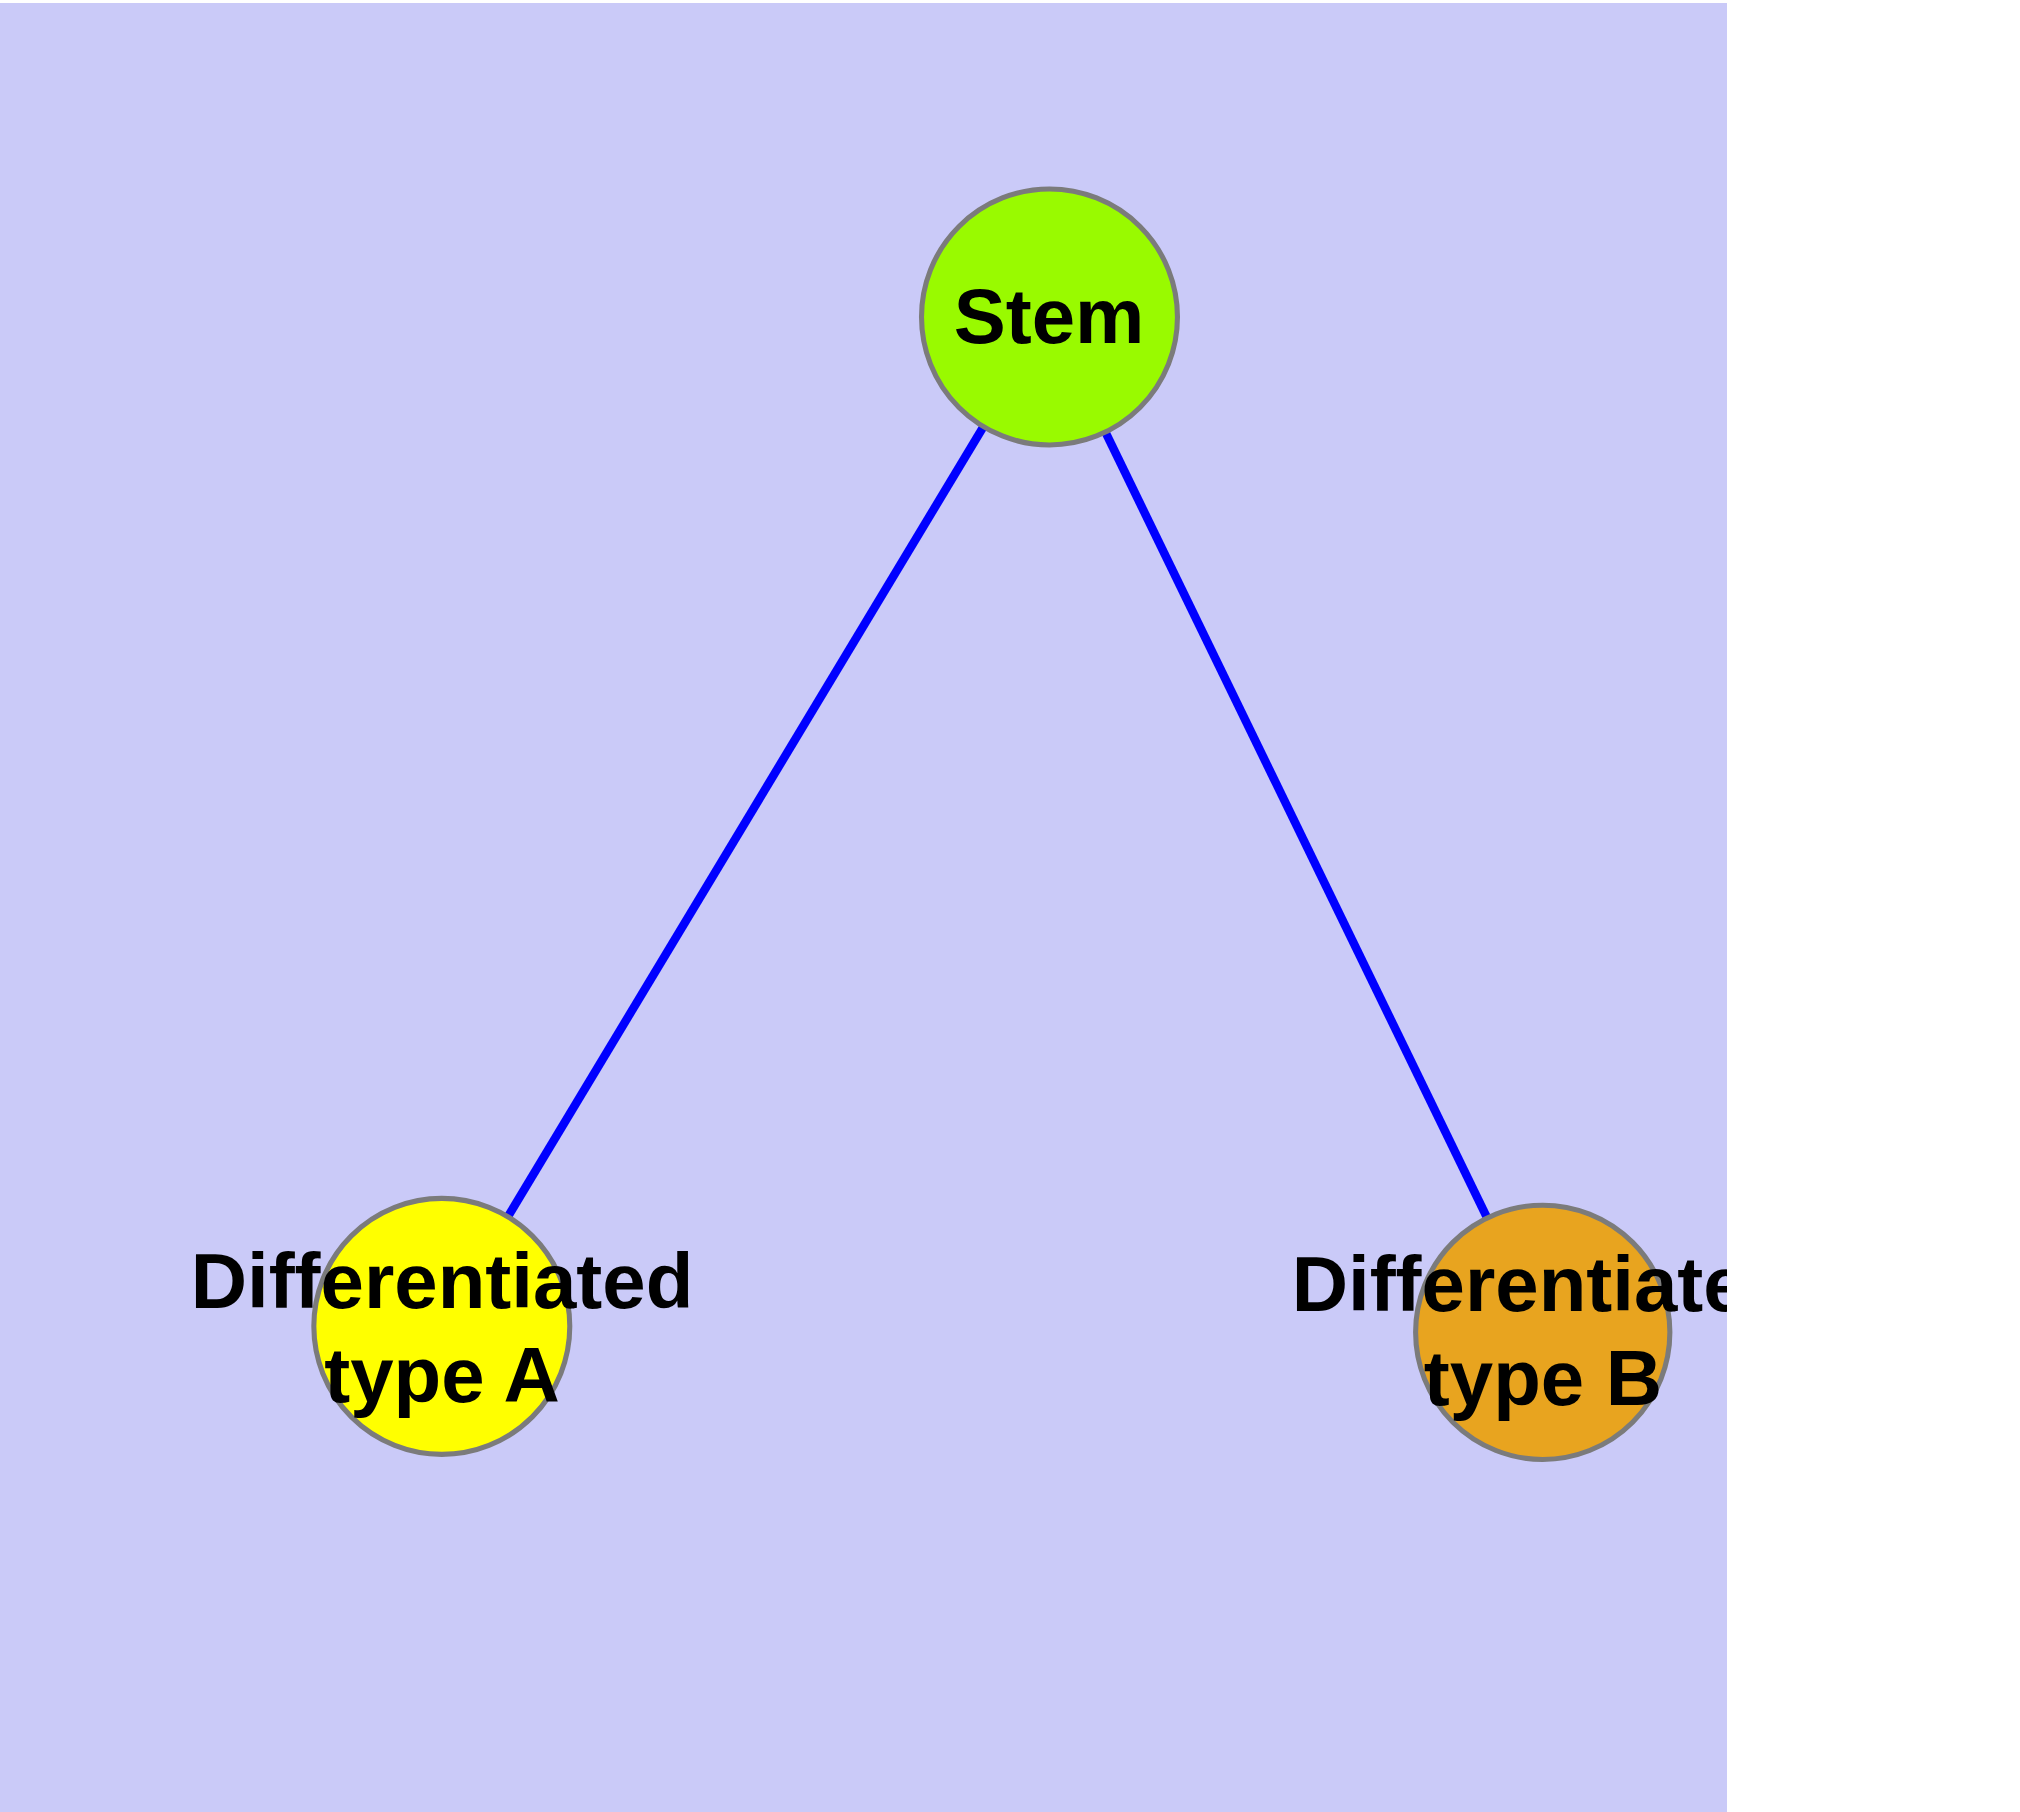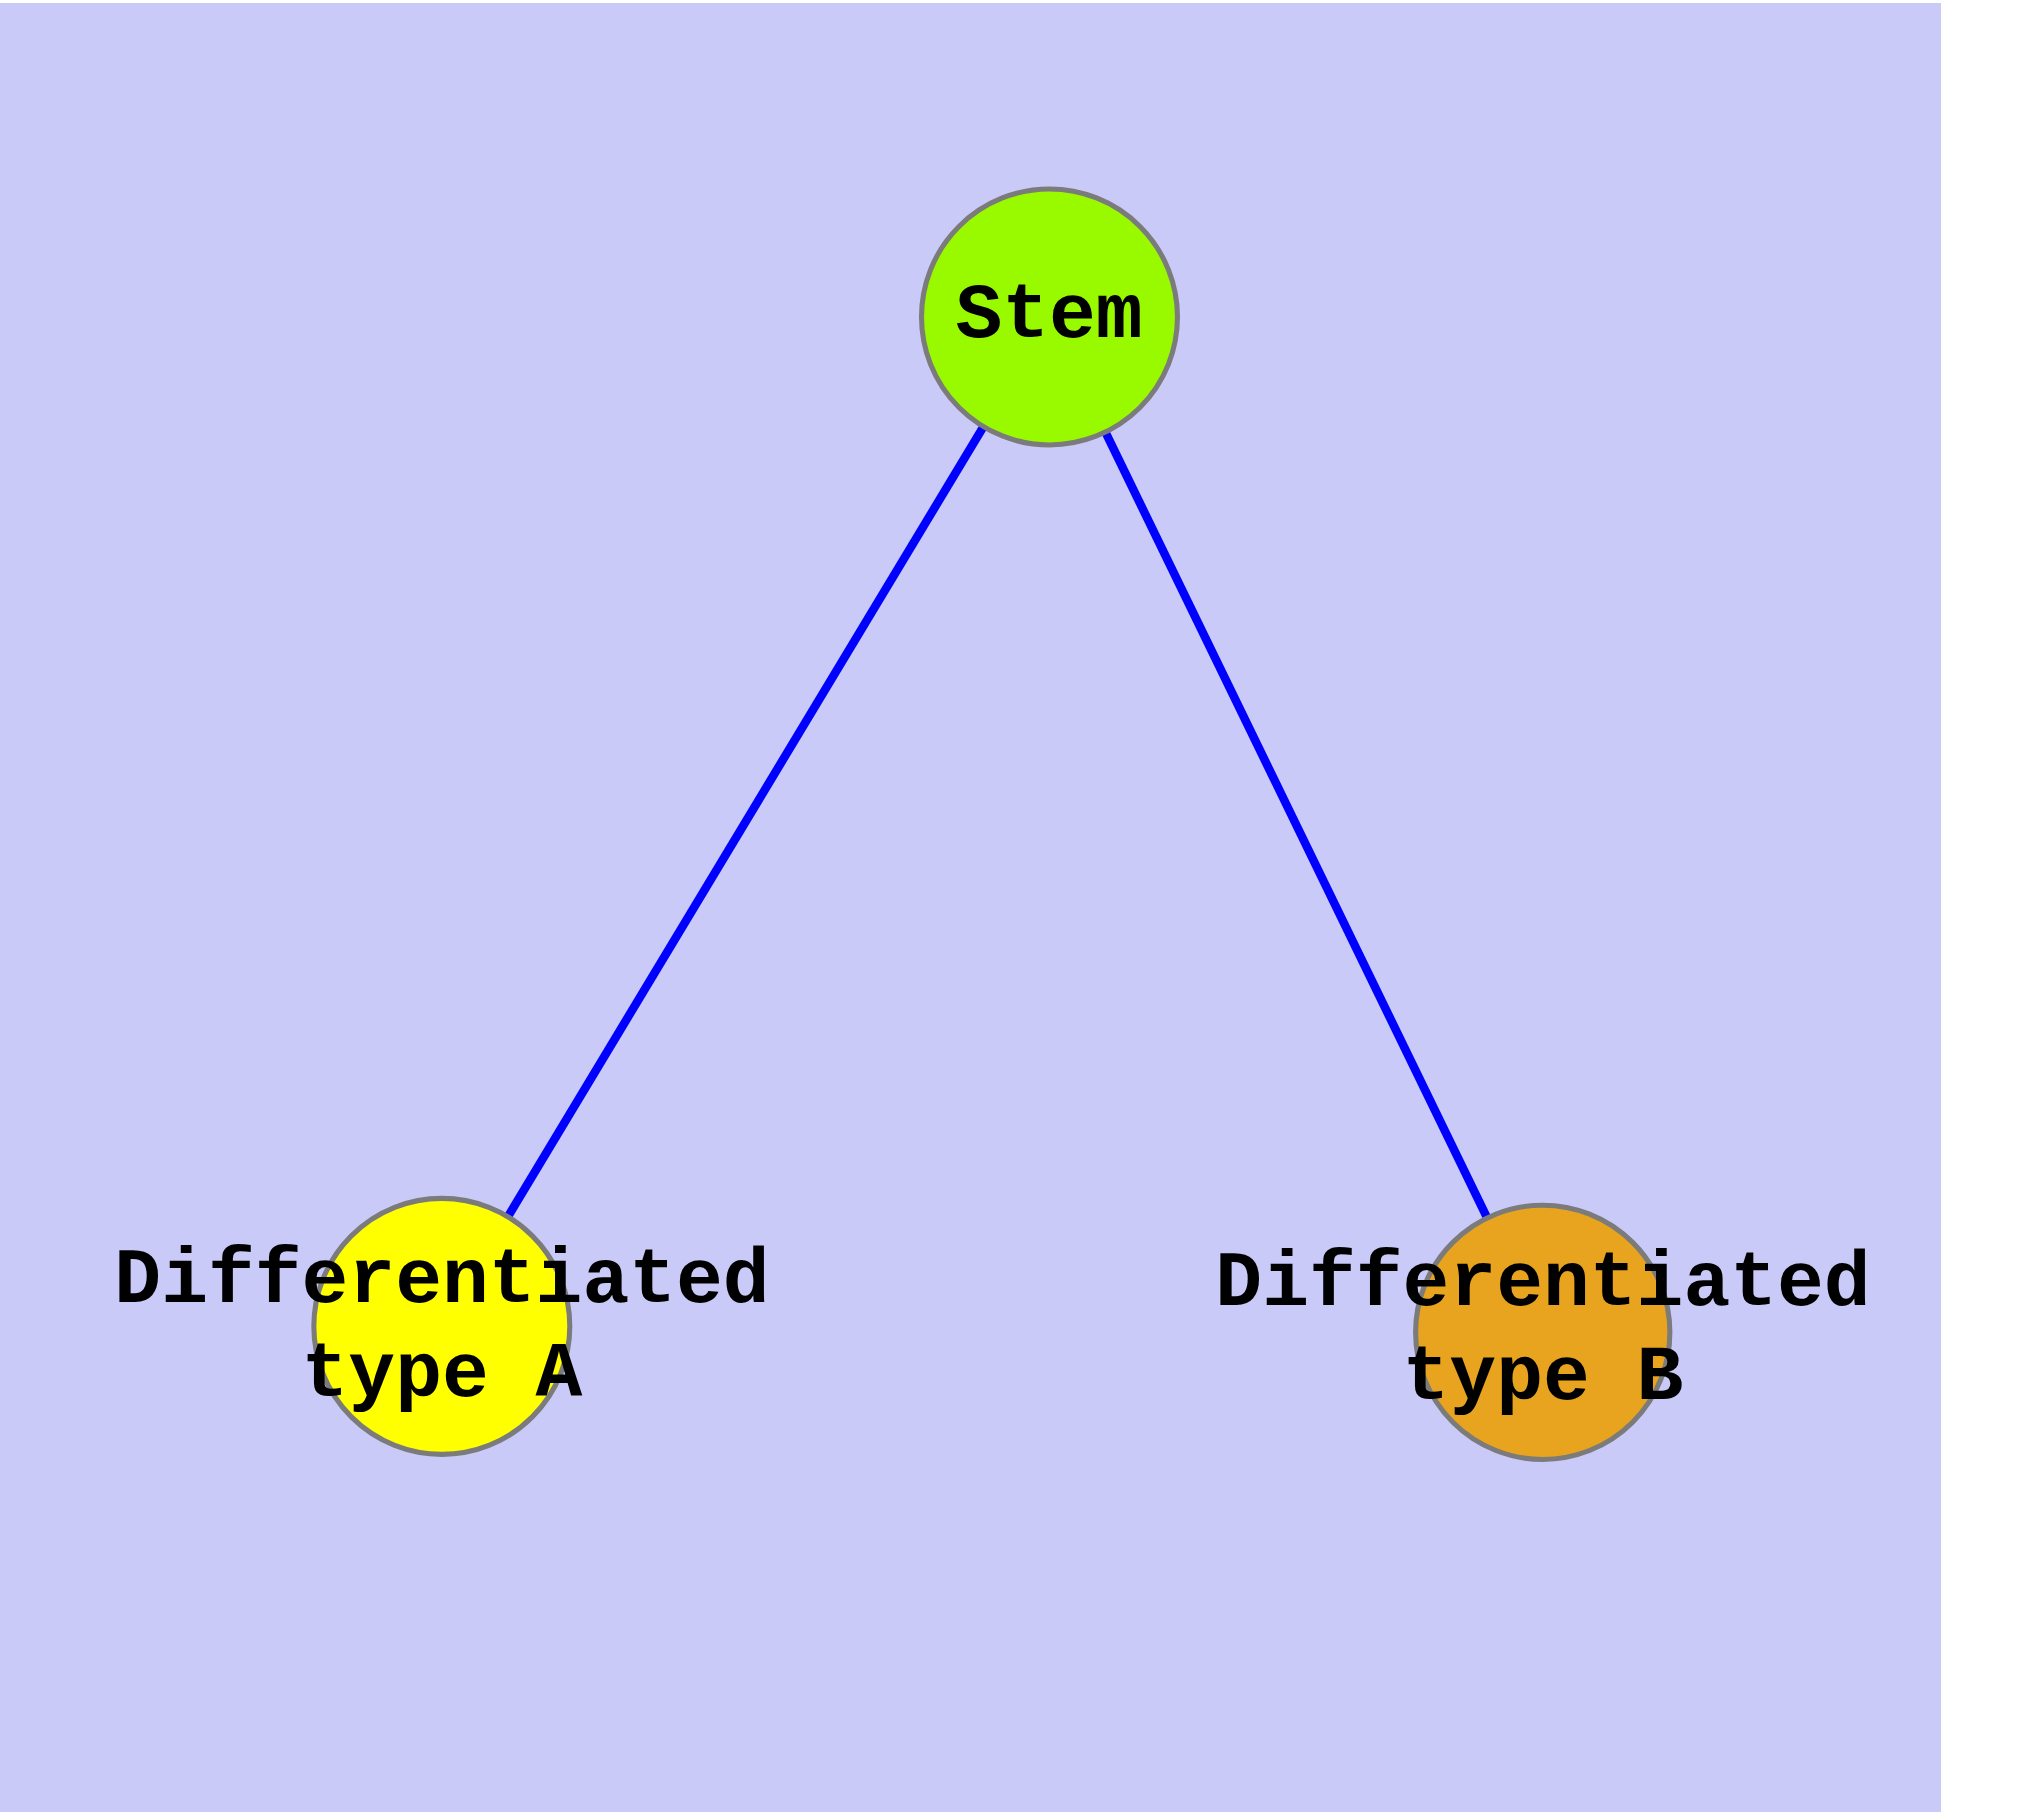--- a/index.html
+++ b/index.html
@@ -1,21 +1,21 @@
 <!DOCTYPE html>
 <html style="font-size:13.6px"><head>
 <meta charset="utf-8">
 <style>
   html, body { margin: 0; padding: 0; }
   .page {
     position: relative;
-    width: 1941px;
+    width: 1727px;
     height: 1812px;
     overflow: hidden;
-    font-family: Liberation Mono, monospace;
+    font-family: Liberation Sans, sans-serif;
   }
   .top-margin {
     position: absolute;
     top: 0; left: 0; right: 0;
     height: 2.5px;
   }
   .graph-svg {
     position: absolute;
     top: 0; left: 0;
     display: block;

